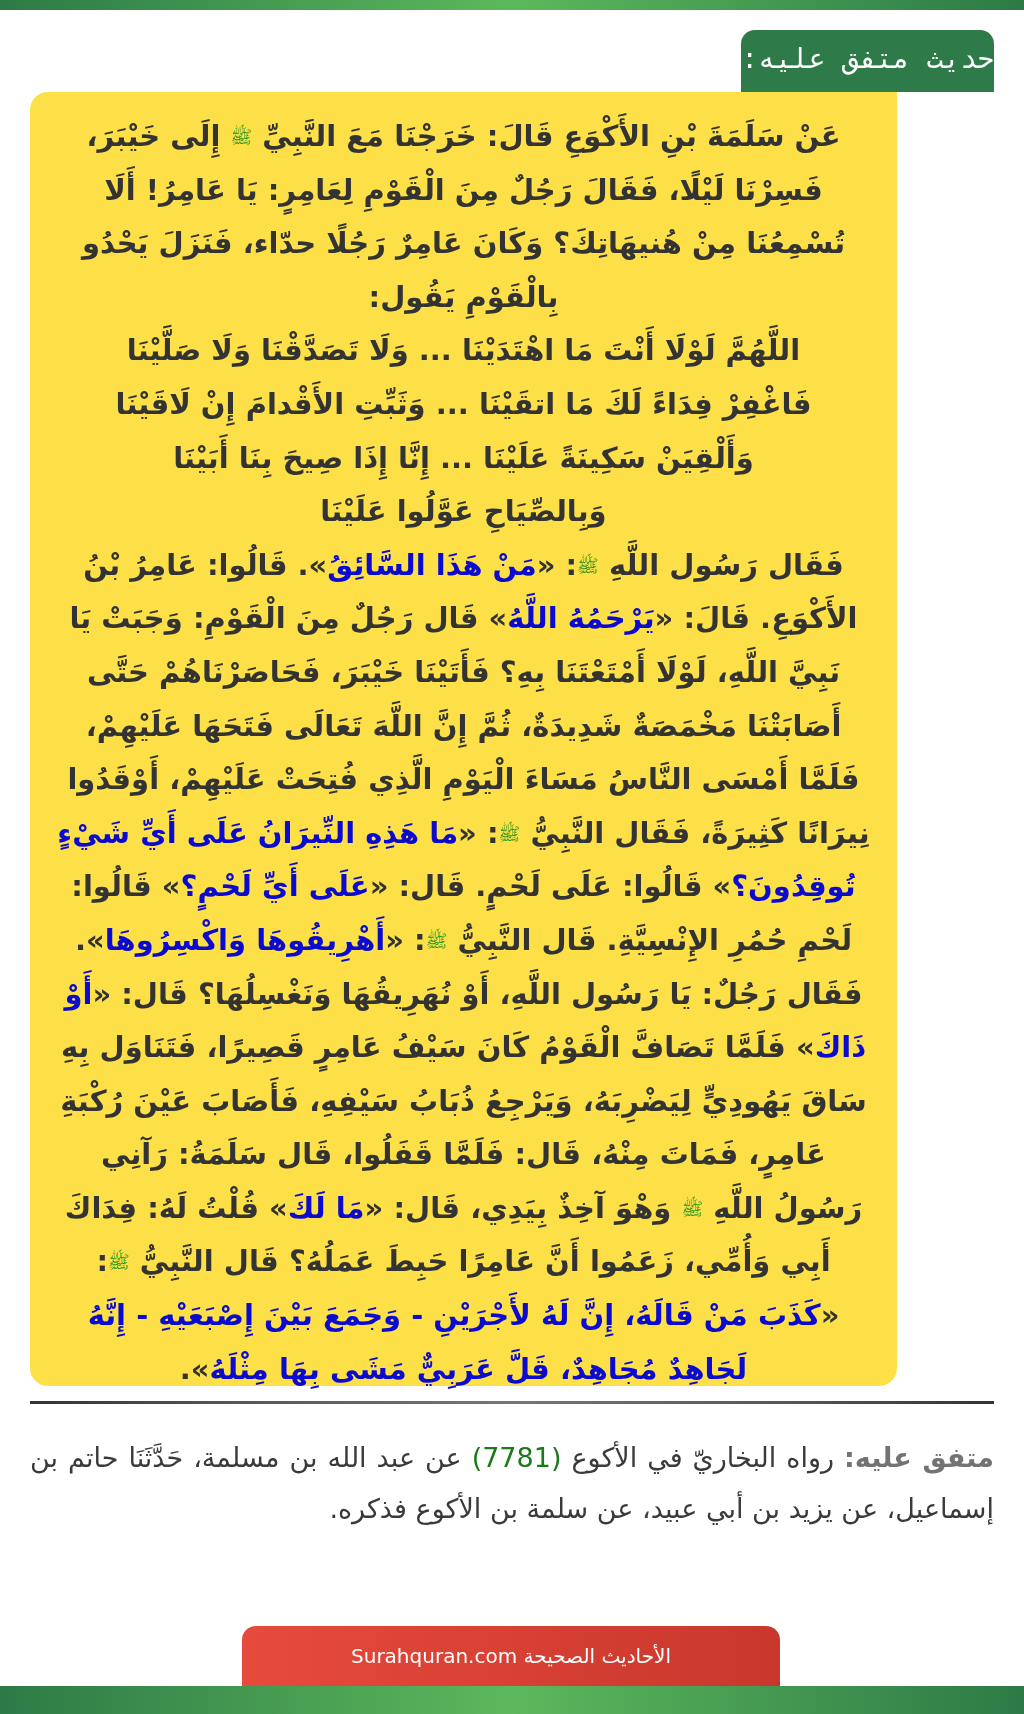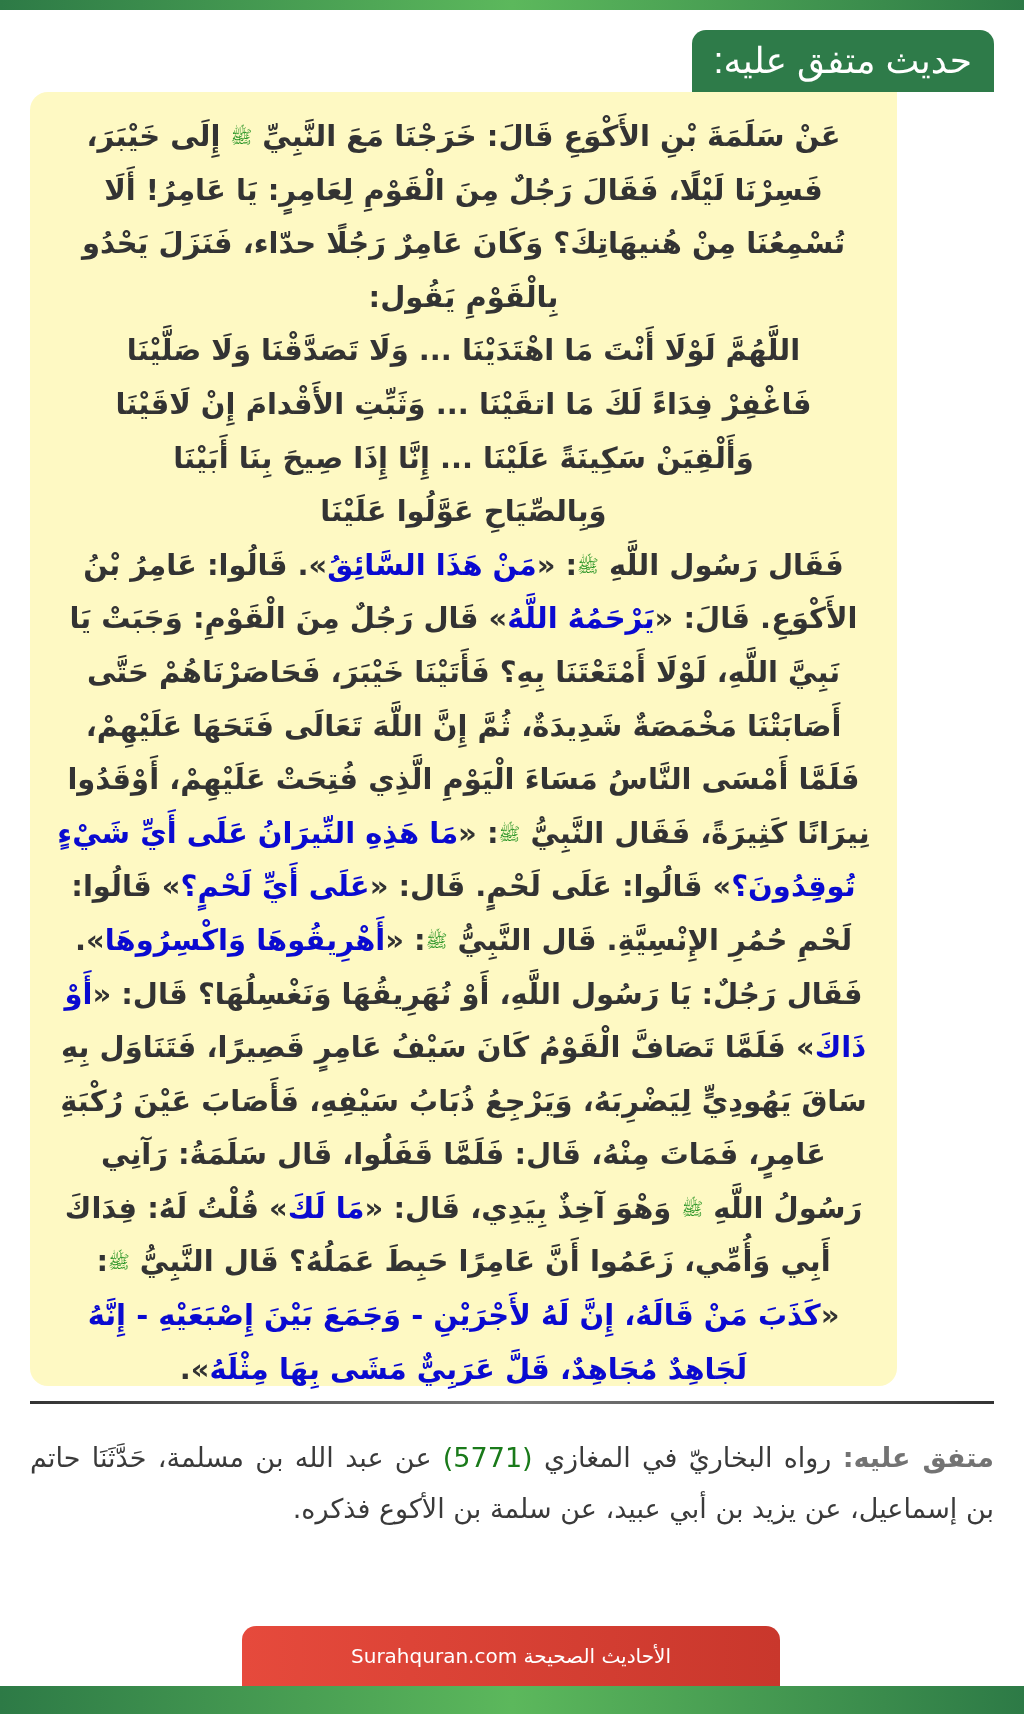--- a/index.html
+++ b/index.html
@@ -10,29 +10,29 @@
     position: absolute; left: 0; top: 0; width: 1024px; height: 10px;
     background: linear-gradient(90deg, #2d7a46 0%, #5cb85c 50%, #2d7a46 100%);
   }
   .bottom-bar {
     position: absolute; left: 0; top: 1686px; width: 1024px; height: 28px;
     background: linear-gradient(90deg, #2d7a46 0%, #5cb85c 50%, #2d7a46 100%);
   }
 
   .title-tab {
     position: absolute; right: 30px; top: 30px; height: 62px;
-    padding: 0 22px; background: #2e7b49; color: #ffffff;
+    padding: 0 0; background: #2e7b49; color: #ffffff;
     border-radius: 14px 14px 0 0;
-    font-family: Liberation Sans, sans-serif; font-size: 36px;
+    font-family: Liberation Mono, monospace; font-size: 28px;
     line-height: 62px; direction: rtl;
   }
 
   .hadith-box {
     position: absolute; left: 30px; top: 92px; width: 867px; height: 1294px;
-    background: #fef9c3; border-radius: 18px 0 18px 18px;
+    background: #fde047; border-radius: 18px 0 18px 18px;
     padding: 18px 26px 0 26px;
   }
   .hadith-text {
     direction: rtl; text-align: center;
     font-family: "DejaVu Sans", sans-serif; font-weight: bold;
     font-size: 29px; line-height: 53.6px; color: #333333;
   }
   .seg-blue { color: #0a0ad0; margin-top: 14px; }
   .seg-pbuh { color: #1e8f1e; font-size: 18px; font-weight: normal; vertical-align: 3px; }
 
@@ -67,20 +67,20 @@
   <span>حديث متفق عليه:</span>
 </div>
 
 <div class="hadith-box">
   <div class="hadith-text" id="hadith-text"><span>عَنْ سَلَمَةَ بْنِ الأَكْوَعِ قَالَ: خَرَجْنَا مَعَ النَّبِيِّ </span><span class="seg-pbuh">ﷺ</span><span> إِلَى خَيْبَرَ، فَسِرْنَا لَيْلًا، فَقَالَ رَجُلٌ مِنَ الْقَوْمِ لِعَامِرٍ: يَا عَامِرُ! أَلَا تُسْمِعُنَا مِنْ هُنيهَاتِكَ؟ وَكَانَ عَامِرٌ رَجُلًا حدّاء، فَنَزَلَ يَحْدُو بِالْقَوْمِ يَقُول:</span><br><span>اللَّهُمَّ لَوْلَا أَنْتَ مَا اهْتَدَيْنَا ... وَلَا تَصَدَّقْنَا وَلَا صَلَّيْنَا</span><br><span>فَاغْفِرْ فِدَاءً لَكَ مَا اتقَيْنَا ... وَثَبِّتِ الأَقْدامَ إِنْ لَاقَيْنَا</span><br><span>وَأَلْقِيَنْ سَكِينَةً عَلَيْنَا ... إِنَّا إِذَا صِيحَ بِنَا أَبَيْنَا</span><br><span>وَبِالصِّيَاحِ عَوَّلُوا عَلَيْنَا</span><br><span>فَقَال رَسُول اللَّهِ </span><span class="seg-pbuh">ﷺ</span><span>: «</span><span class="seg-blue">مَنْ هَذَا السَّائِقُ</span><span>». قَالُوا: عَامِرُ بْنُ الأَكْوَعِ. قَالَ: «</span><span class="seg-blue">يَرْحَمُهُ اللَّهُ</span><span>» قَال رَجُلٌ مِنَ الْقَوْمِ: وَجَبَتْ يَا نَبِيَّ اللَّهِ، لَوْلَا أَمْتَعْتَنَا بِهِ؟ فَأَتَيْنَا خَيْبَرَ، فَحَاصَرْنَاهُمْ حَتَّى أَصَابَتْنَا مَخْمَصَةٌ شَدِيدَةٌ، ثُمَّ إِنَّ اللَّهَ تَعَالَى فَتَحَهَا عَلَيْهِمْ، فَلَمَّا أَمْسَى النَّاسُ مَسَاءَ الْيَوْمِ الَّذِي فُتِحَتْ عَلَيْهِمْ، أَوْقَدُوا نِيرَانًا كَثِيرَةً، فَقَال النَّبِيُّ </span><span class="seg-pbuh">ﷺ</span><span>: «</span><span class="seg-blue">مَا هَذِهِ النِّيرَانُ عَلَى أَيِّ شَيْءٍ تُوقِدُونَ؟</span><span>» قَالُوا: عَلَى لَحْمٍ. قَال: «</span><span class="seg-blue">عَلَى أَيِّ لَحْمٍ؟</span><span>» قَالُوا: لَحْمِ حُمُرِ الإِنْسِيَّةِ. قَال النَّبِيُّ </span><span class="seg-pbuh">ﷺ</span><span>: «</span><span class="seg-blue">أَهْرِيقُوهَا وَاكْسِرُوهَا</span><span>». فَقَال رَجُلٌ: يَا رَسُول اللَّهِ، أَوْ نُهَرِيقُهَا وَنَغْسِلُهَا؟ قَال: «</span><span class="seg-blue">أَوْ ذَاكَ</span><span>» فَلَمَّا تَصَافَّ الْقَوْمُ كَانَ سَيْفُ عَامِرٍ قَصِيرًا، فَتَنَاوَل بِهِ سَاقَ يَهُودِيٍّ لِيَضْرِبَهُ، وَيَرْجِعُ ذُبَابُ سَيْفِهِ، فَأَصَابَ عَيْنَ رُكْبَةِ عَامِرٍ، فَمَاتَ مِنْهُ، قَال: فَلَمَّا قَفَلُوا، قَال سَلَمَةُ: رَآنِي رَسُولُ اللَّهِ </span><span class="seg-pbuh">ﷺ</span><span> وَهْوَ آخِذٌ بِيَدِي، قَال: «</span><span class="seg-blue">مَا لَكَ</span><span>» قُلْتُ لَهُ: فِدَاكَ أَبِي وَأُمِّي، زَعَمُوا أَنَّ عَامِرًا حَبِطَ عَمَلُهُ؟ قَال النَّبِيُّ </span><span class="seg-pbuh">ﷺ</span><span>: «</span><span class="seg-blue">كَذَبَ مَنْ قَالَهُ، إِنَّ لَهُ لأَجْرَيْنِ - وَجَمَعَ بَيْنَ إِصْبَعَيْهِ - إِنَّهُ لَجَاهِدٌ مُجَاهِدٌ، قَلَّ عَرَبِيٌّ مَشَى بِهَا مِثْلَهُ</span><span>».</span></div>
 </div>
 
 <div class="divider"></div>
 
 <div class="takhrij">
-  <span class="takhrij-label">متفق عليه:</span><span> رواه البخاريّ في المغازي </span><span class="takhrij-num">(5771)</span><span> عن عبد الله بن مسلمة، حَدَّثَنَا حاتم بن إسماعيل، عن يزيد بن أبي عبيد، عن سلمة بن الأكوع فذكره.</span>
+  <span class="takhrij-label">متفق عليه:</span><span> رواه البخاريّ في الأكوع </span><span class="takhrij-num">(7781)</span><span> عن عبد الله بن مسلمة، حَدَّثَنَا حاتم بن إسماعيل، عن يزيد بن أبي عبيد، عن سلمة بن الأكوع فذكره.</span>
 </div>
 
 <div class="site-badge">
   <span>الأحاديث الصحيحة Surahquran.com</span>
 </div>
 
 <div class="bottom-bar"></div>
 
 </body></html>

